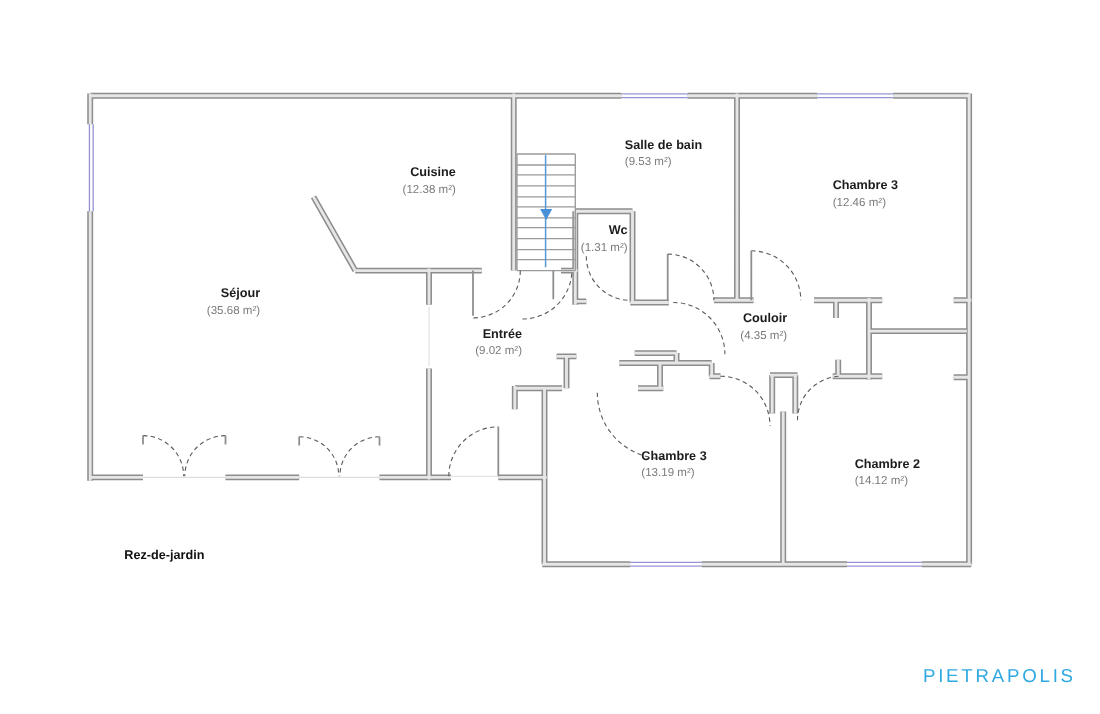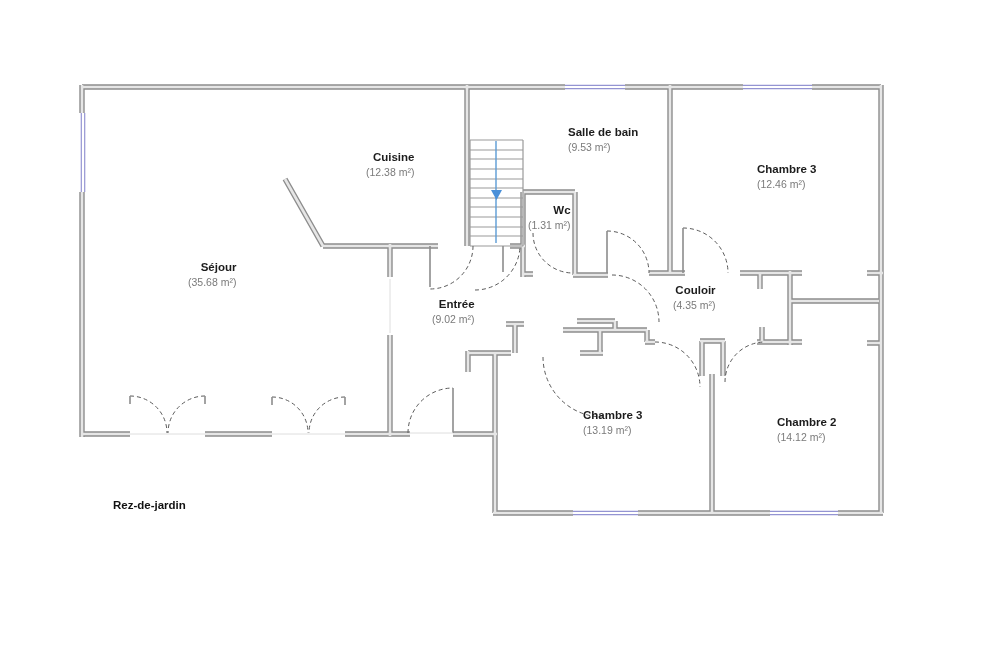--- a/index.html
+++ b/index.html
@@ -135,13 +135,14 @@
   <div class="room-label" style="left:583px;top:409px">
     <div class="room-name">Chambre 3</div>
     <div class="room-area">(13.19 m²)</div>
   </div>
   <div class="room-label" style="left:777px;top:416px">
     <div class="room-name">Chambre 2</div>
     <div class="room-area">(14.12 m²)</div>
   </div>
 
   <div class="floor-label">Rez-de-jardin</div>
+  <div class="brand">PIETRAPOLIS</div>
 </div>
 
 </body></html>

